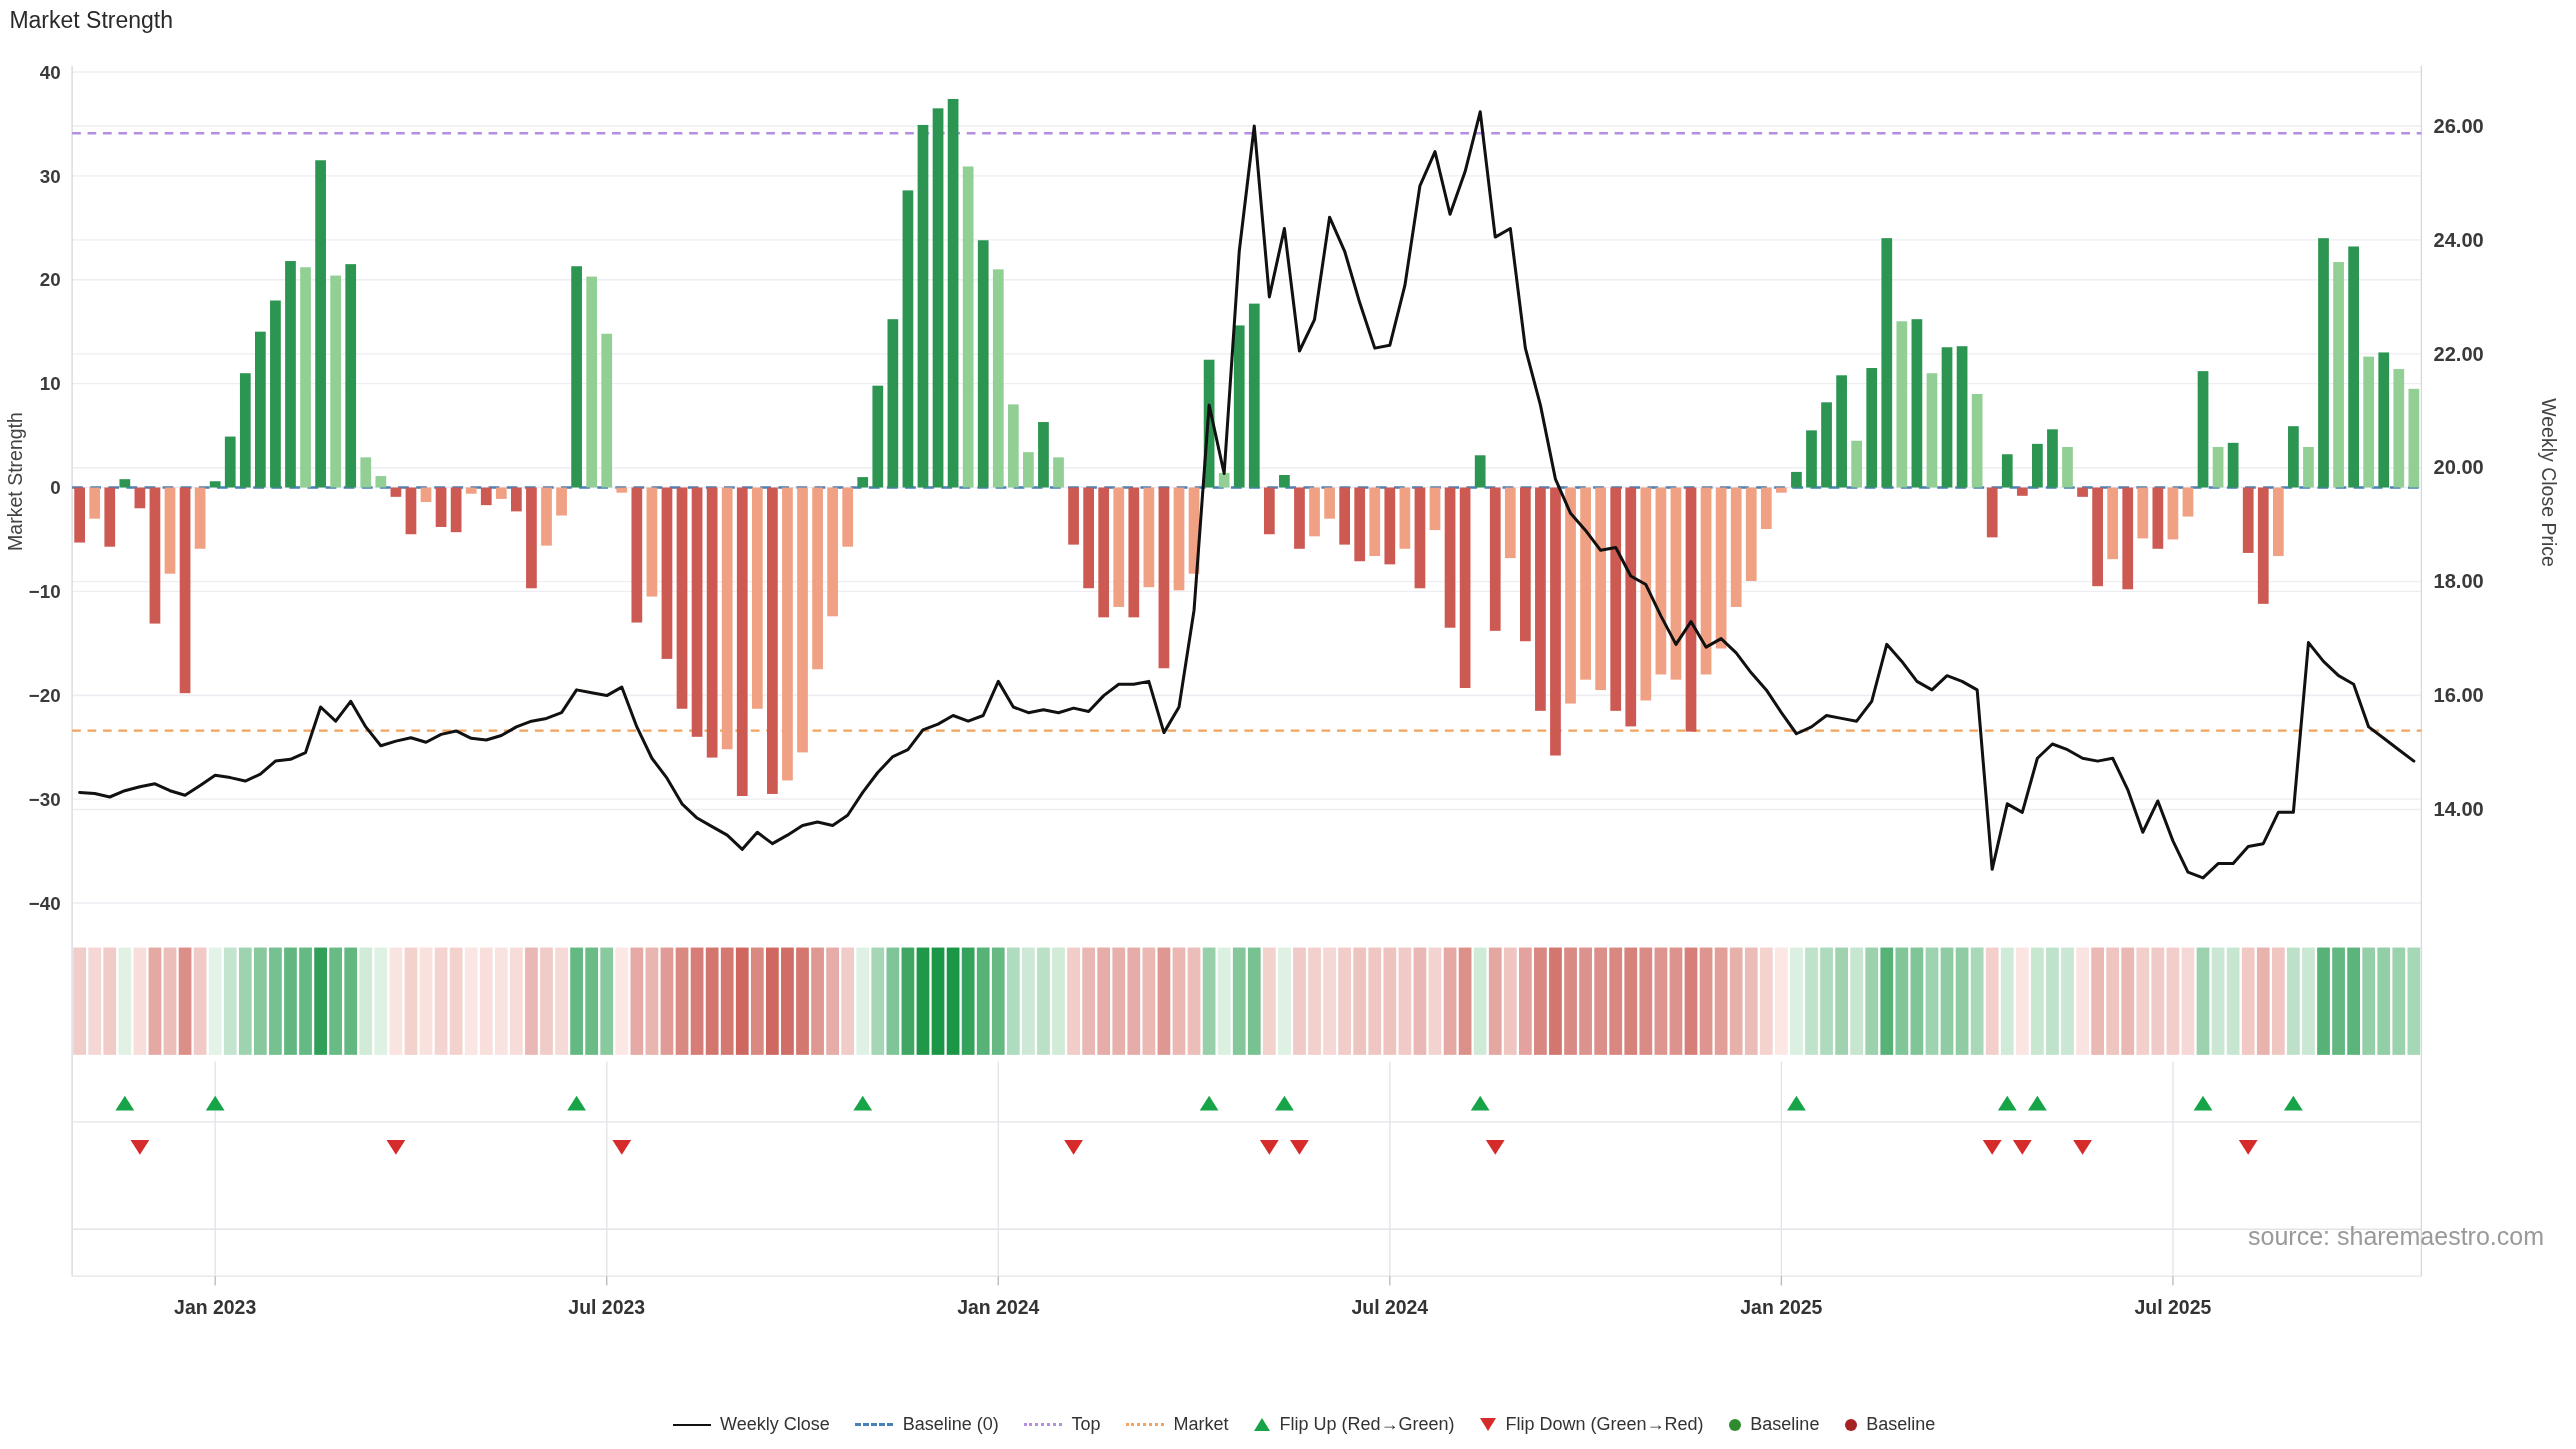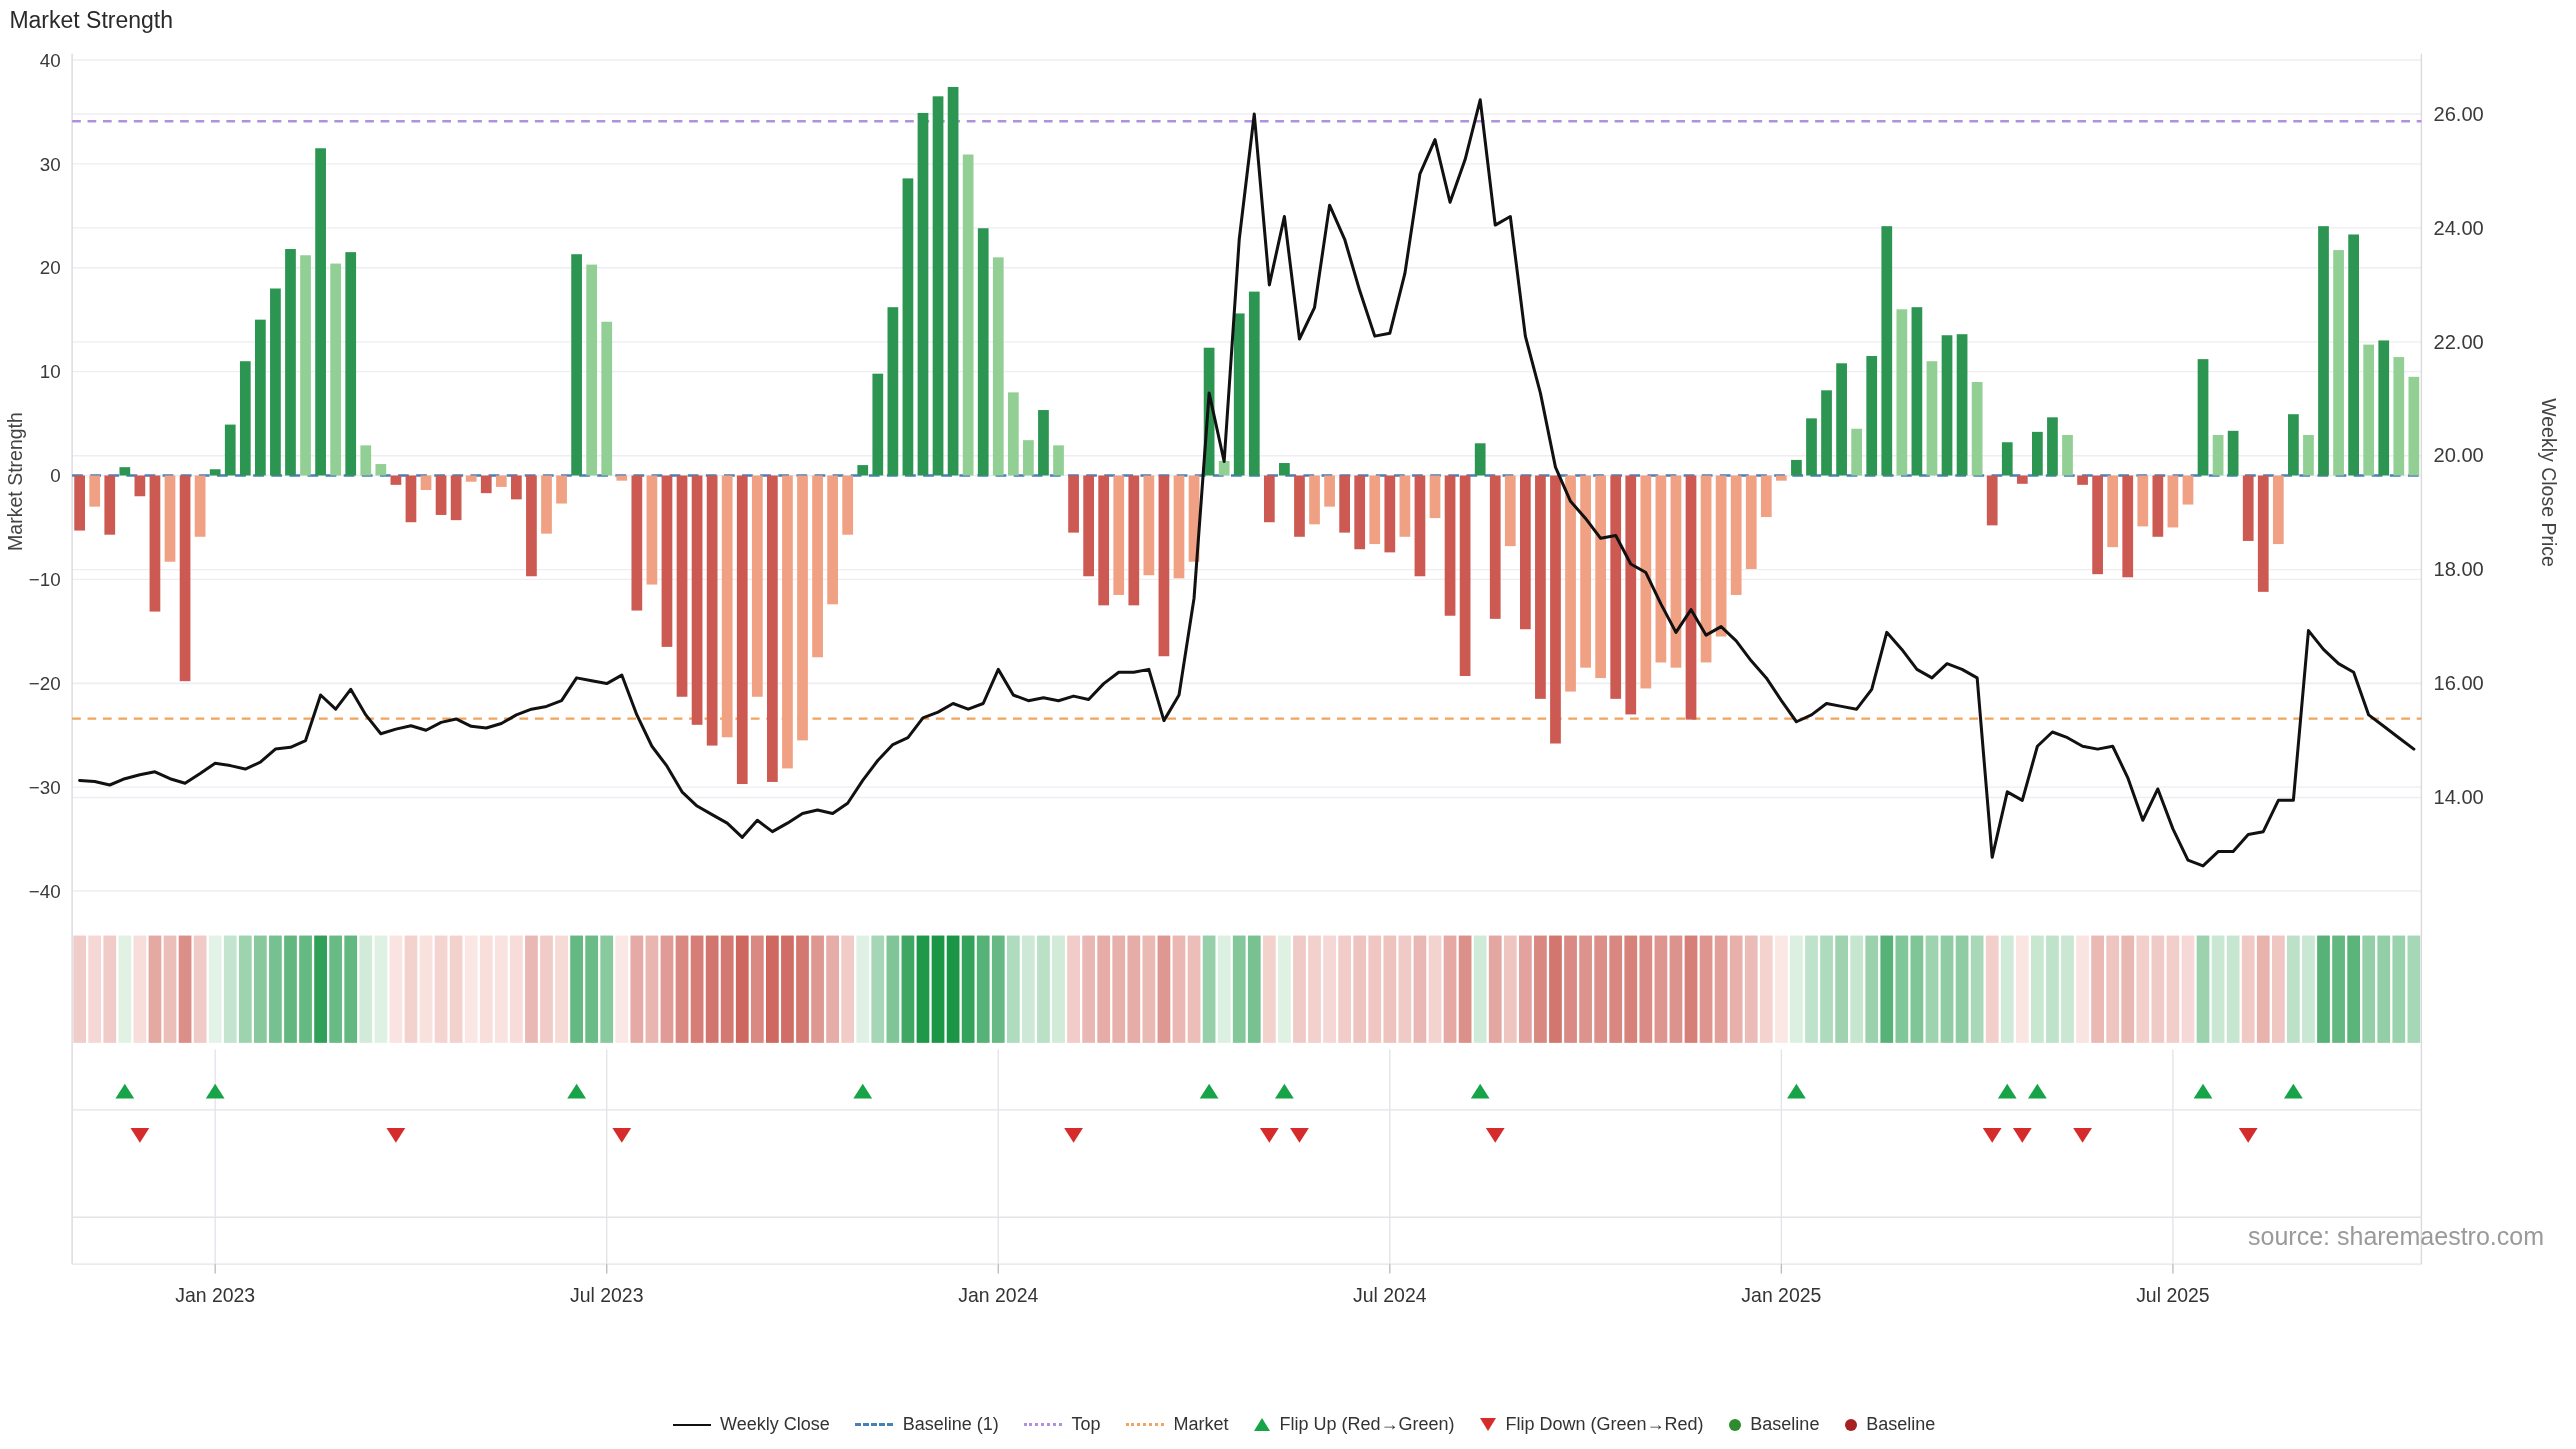--- a/index.html
+++ b/index.html
@@ -3,21 +3,21 @@
 <meta charset="utf-8">
 <style>
   html,body{margin:0;padding:0;background:#ffffff;}
   #page{position:relative;width:2576px;height:1449px;background:#fff;
         font-family:"Liberation Sans","DejaVu Sans",sans-serif;overflow:hidden;border-radius:8px;}
   #chart-title{position:absolute;left:9.4px;top:6.7px;font-size:23px;color:#2a2a2a;}
   #left-axis-label{position:absolute;left:-126px;top:470px;width:282px;text-align:center;
         transform:rotate(-90deg);transform-origin:center;font-size:19.5px;color:#444;}
   #right-axis-label{position:absolute;left:2407px;top:471px;width:282px;text-align:center;
         transform:rotate(90deg);transform-origin:center;font-size:19.5px;color:#444;}
-  #chart-svg-holder{position:absolute;left:0;top:0;width:2440px;height:1348px;}
+  #chart-svg-holder{position:absolute;left:0;top:12px;width:2440px;height:1348px;font-weight:bold;}
   #source-note{position:absolute;right:32px;top:1222px;font-size:25px;color:#9a9a9a;}
   #legend{position:absolute;left:0;right:0;top:1414px;display:flex;justify-content:center;
         align-items:center;gap:25.5px;font-size:18px;color:#333;margin-left:32px;}
   .legend-item{display:flex;align-items:center;gap:9.4px;white-space:nowrap;}
   .swatch{display:inline-block;}
   text{font-family:"Liberation Sans","DejaVu Sans",sans-serif;}
 </style>
 </head>
 <body>
 
@@ -440,21 +440,21 @@
         </g>
       </svg></div>
   <div id="source-note">source: sharemaestro.com</div>
   <div id="legend">
       <span class="legend-item">
         <span class="swatch" style="width: 38px; height: 0px; border-top: 2.7px solid rgb(17, 17, 17);"></span>
         <span>Weekly Close</span>
       </span>
       <span class="legend-item">
         <span class="swatch" style="width: 38px; height: 0px; border-top: 3.4px dashed rgb(74, 128, 184);"></span>
-        <span>Baseline (1)</span>
+        <span>Baseline (0)</span>
       </span>
       <span class="legend-item">
         <span class="swatch" style="width: 38px; height: 0px; border-top: 3.4px dotted rgb(178, 143, 224);"></span>
         <span>Top</span>
       </span>
       <span class="legend-item">
         <span class="swatch" style="width: 38px; height: 0px; border-top: 3.4px dotted rgb(240, 164, 94);"></span>
         <span>Market</span>
       </span>
       <span class="legend-item">

